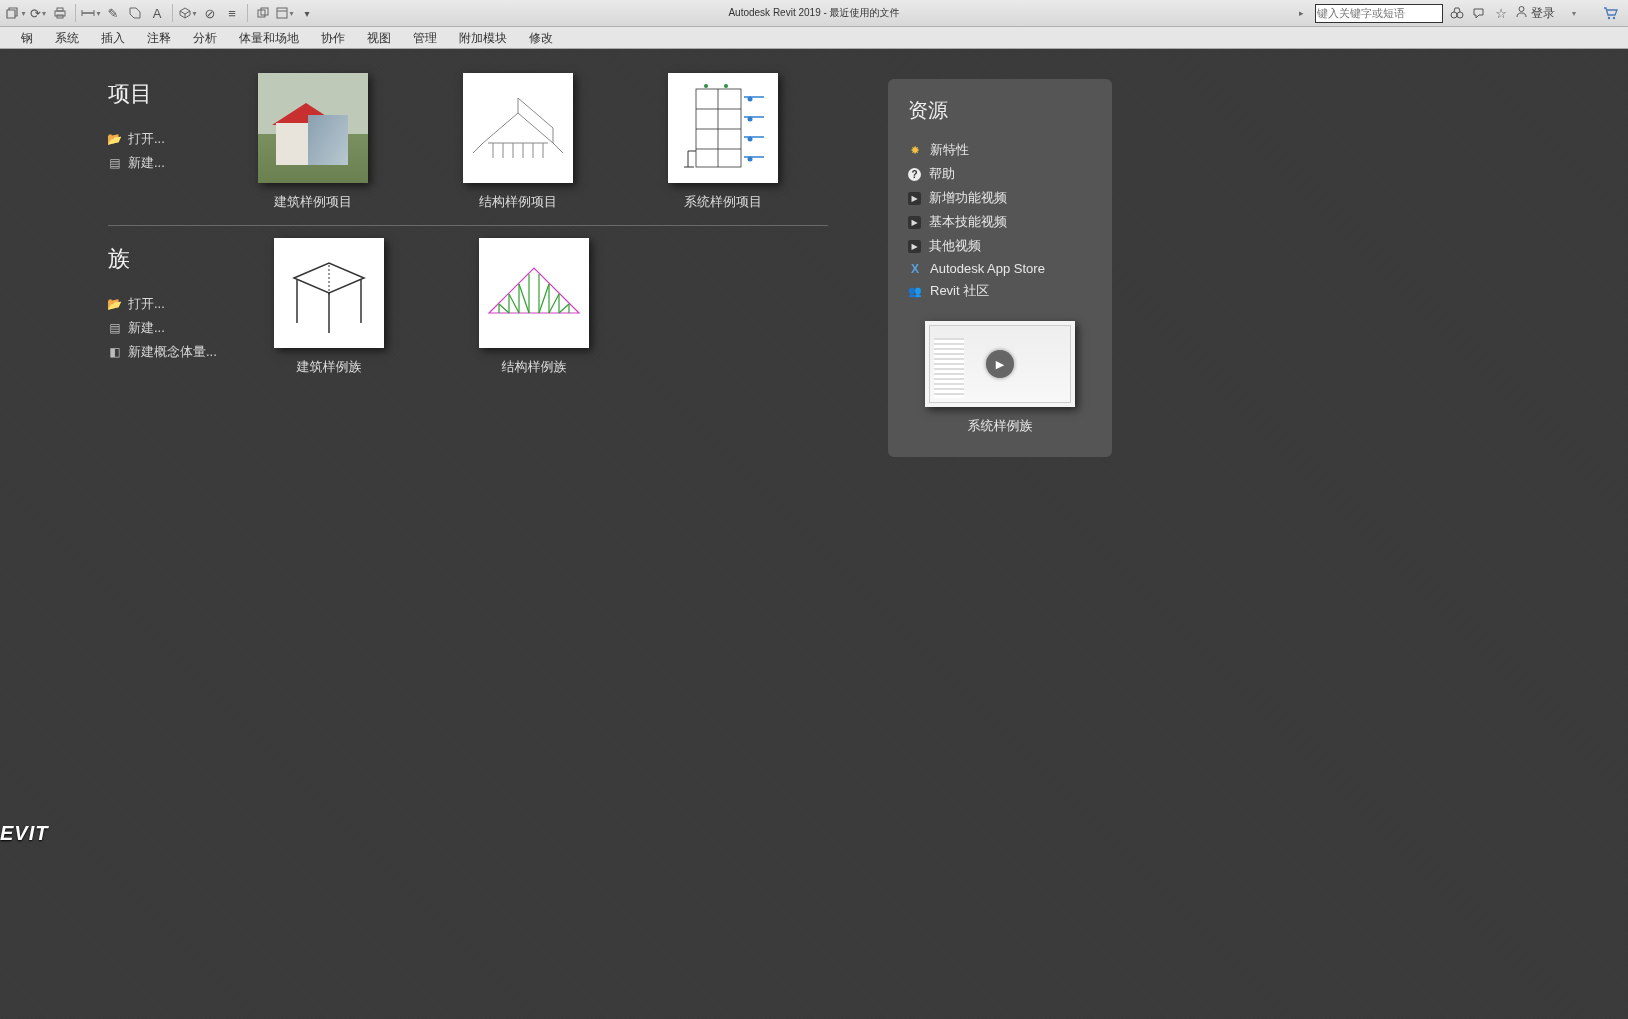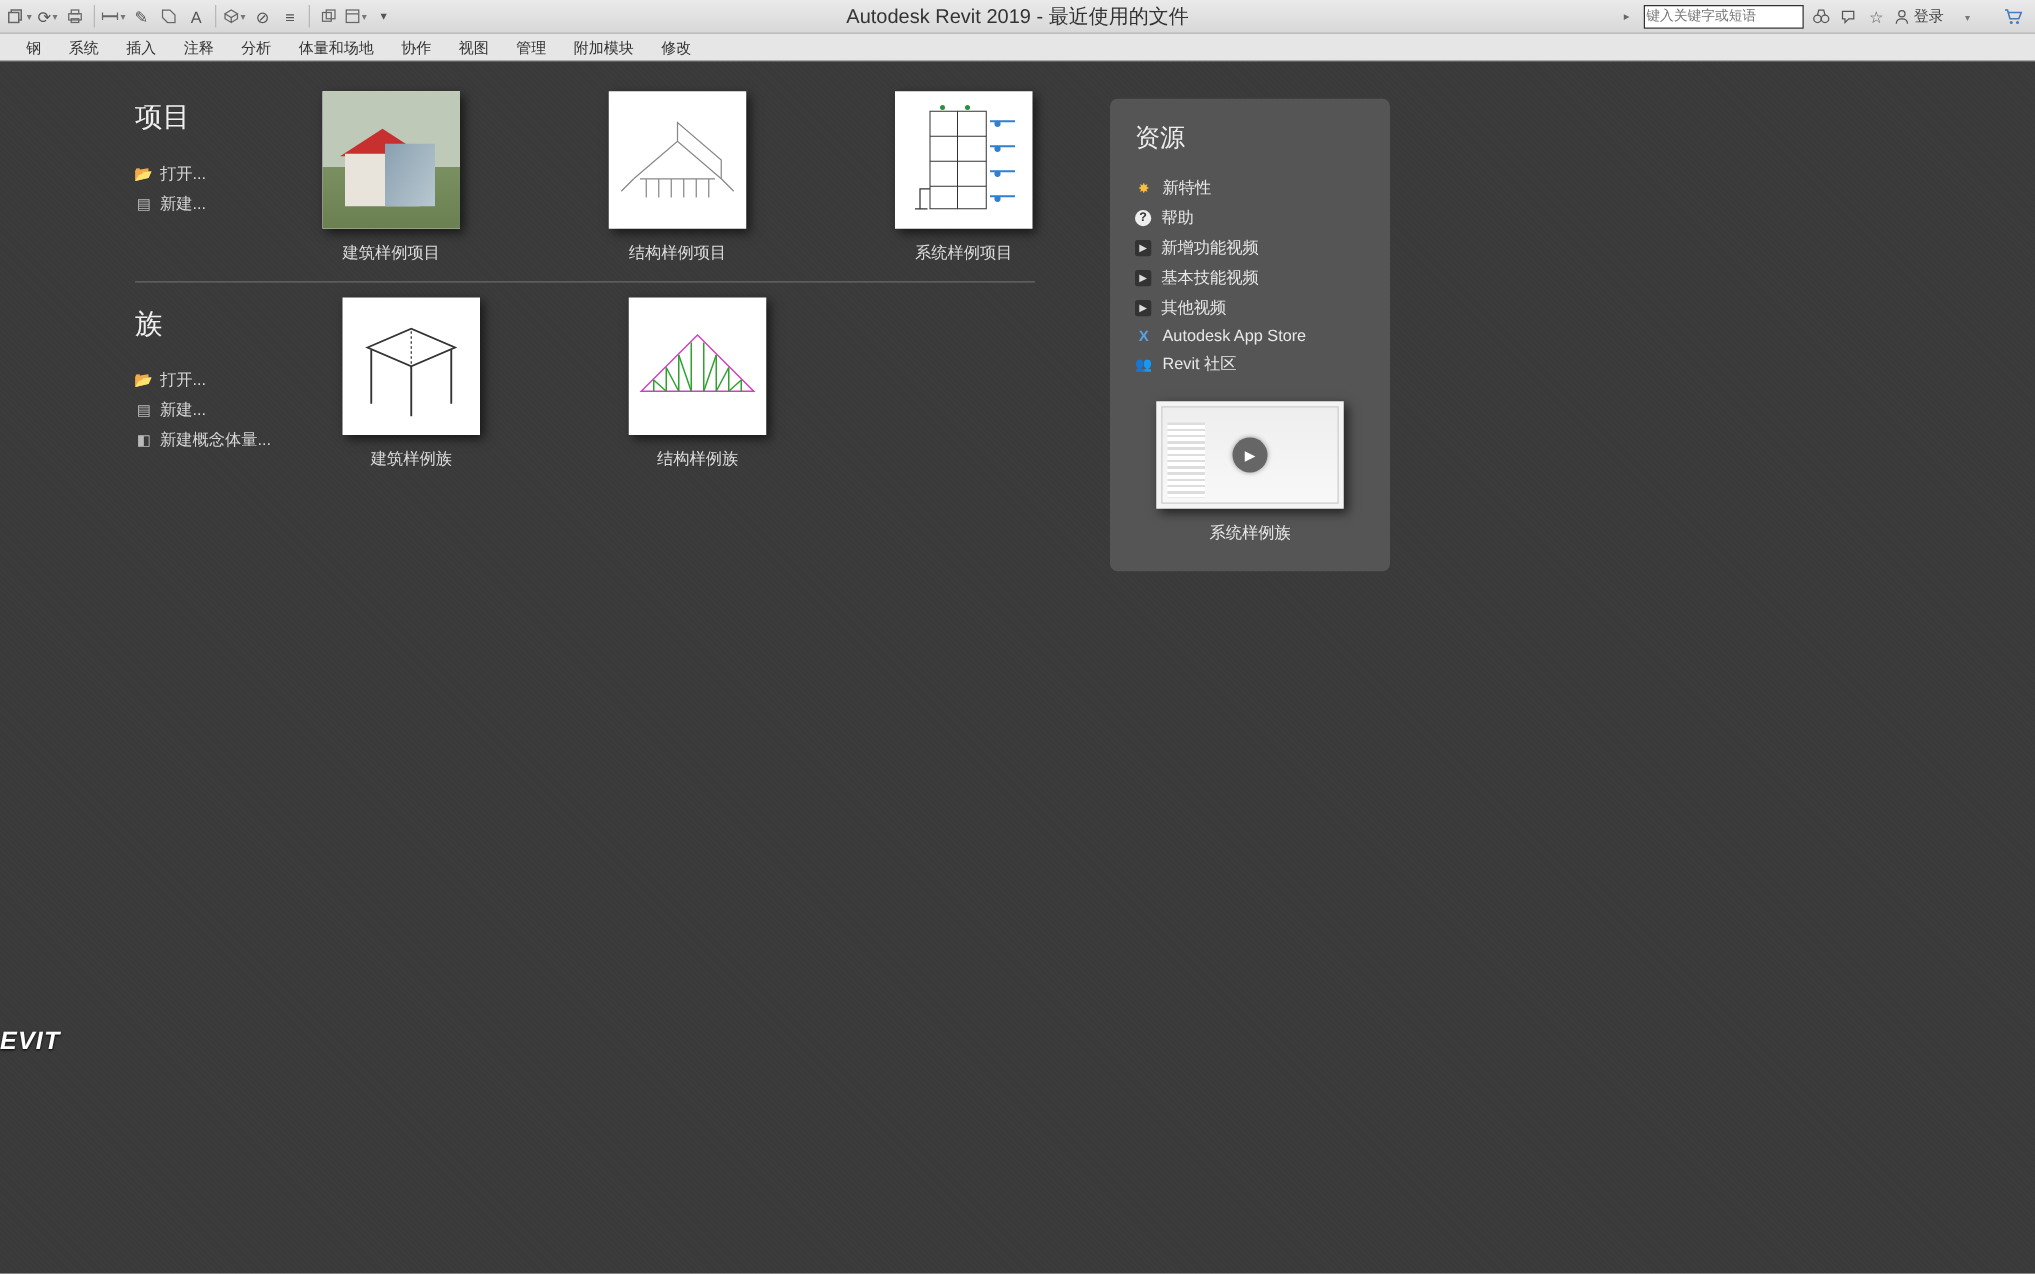--- a/index.html
+++ b/index.html
@@ -4,43 +4,43 @@
 <style>
 * { margin: 0; padding: 0; box-sizing: border-box; font-family: "Microsoft YaHei", "Segoe UI", sans-serif; }
 body { width: 1628px; height: 1019px; overflow: hidden; background: #e4e4e4; }
 
 
 .titlebar { height: 27px; background: linear-gradient(#eaeaea,#d8d8d8); display: flex; align-items: center; position: relative; border-bottom: 1px solid #b0b0b0; }
 .qat { display: flex; align-items: center; gap: 2px; padding-left: 6px; }
 .qat .tb { width: 20px; height: 20px; display:flex; align-items:center; justify-content:center; color:#555; font-size:13px; cursor:pointer; }
 .qat .tb.dd::after { content:"▾"; font-size:8px; margin-left:1px; color:#777; }
 .qat .sep { width:1px; height:18px; background:#b8b8b8; margin:0 3px; }
-.title-center { position:absolute; left:50%; transform:translateX(-50%); font-size:16px; color:#333; }
+.title-center { position:absolute; left:50%; transform:translateX(-50%); font-size:10px; color:#333; }
 .title-right { margin-left:auto; display:flex; align-items:center; gap:6px; padding-right:10px; }
 .search-arrow { width:10px; height:10px; font-size:9px; color:#666; }
 .searchbox { width:128px; height:19px; border:1px solid #333; background:#fff; font-size:11px; padding:0 1px; color:#888; }
 .tr-icon { width:16px; height:16px; display:flex; align-items:center; justify-content:center; color:#555; font-size:13px; cursor:pointer; }
-.signin { display:flex; align-items:center; gap:3px; font-size:12px; color:#444; cursor:pointer; }
+.signin { display:flex; gap:3px; font-size:12px; color:#444; cursor:pointer; }
 .signin .dd::after{content:"▾";font-size:8px;margin-left:14px;color:#777;}
 
 
 .ribbon { height: 22px; background:#e6e6e6; border-bottom:1px solid #a8a8a8; display:flex; align-items:center; padding-left:10px; gap:0; }
 .ribbon .tab { padding:0 11px; height:22px; line-height:22px; font-size:12px; color:#333; cursor:pointer; }
 
 
 .main { height: calc(1019px - 27px - 22px); background: repeating-linear-gradient(45deg,#3c3c3c 0px,#3c3c3c 1px,#3a3a3a 1px,#3a3a3a 3px); position:relative; }
 .content { display:flex; padding:30px 0 0 108px; gap:60px; }
 
 .leftcol { width:720px; }
 .section-title { font-size:22px; color:#f0f0f0; width:150px; }
 .section-links { margin-top:18px; }
 .section-links .lk { display:flex; align-items:center; gap:6px; color:#d8d8d8; font-size:13px; padding:3px 0; cursor:pointer; }
 .lk-icon { width:14px; height:12px; display:inline-flex; align-items:center; justify-content:center; color:#bbb; font-size:12px; }
 
-.thumbs { display:flex; gap:119px; margin-left:150px; margin-top:-6px; }
+.thumbs { display:flex; gap:95px; margin-left:150px; margin-top:-6px; }
 .card { width:110px; text-align:center; cursor:pointer; }
 .thumb { width:110px; height:110px; background:#fff; box-shadow:3px 3px 8px rgba(0,0,0,0.6); display:flex; align-items:center; justify-content:center; overflow:hidden; }
 .card-label { color:#ddd; font-size:13px; margin-top:10px; }
 
 .divider { height:1px; background:#6a6a6a; margin:14px 0 18px 0; width:720px; }
 
 
 .resources { width:224px; background:#555; border-radius:6px; padding:18px 20px 22px 20px; color:#eee; }
 .res-title { font-size:20px; margin-bottom:14px; }
 .res-link { display:flex; align-items:center; gap:8px; font-size:13px; padding:3px 0; cursor:pointer; color:#e8e8e8; }

